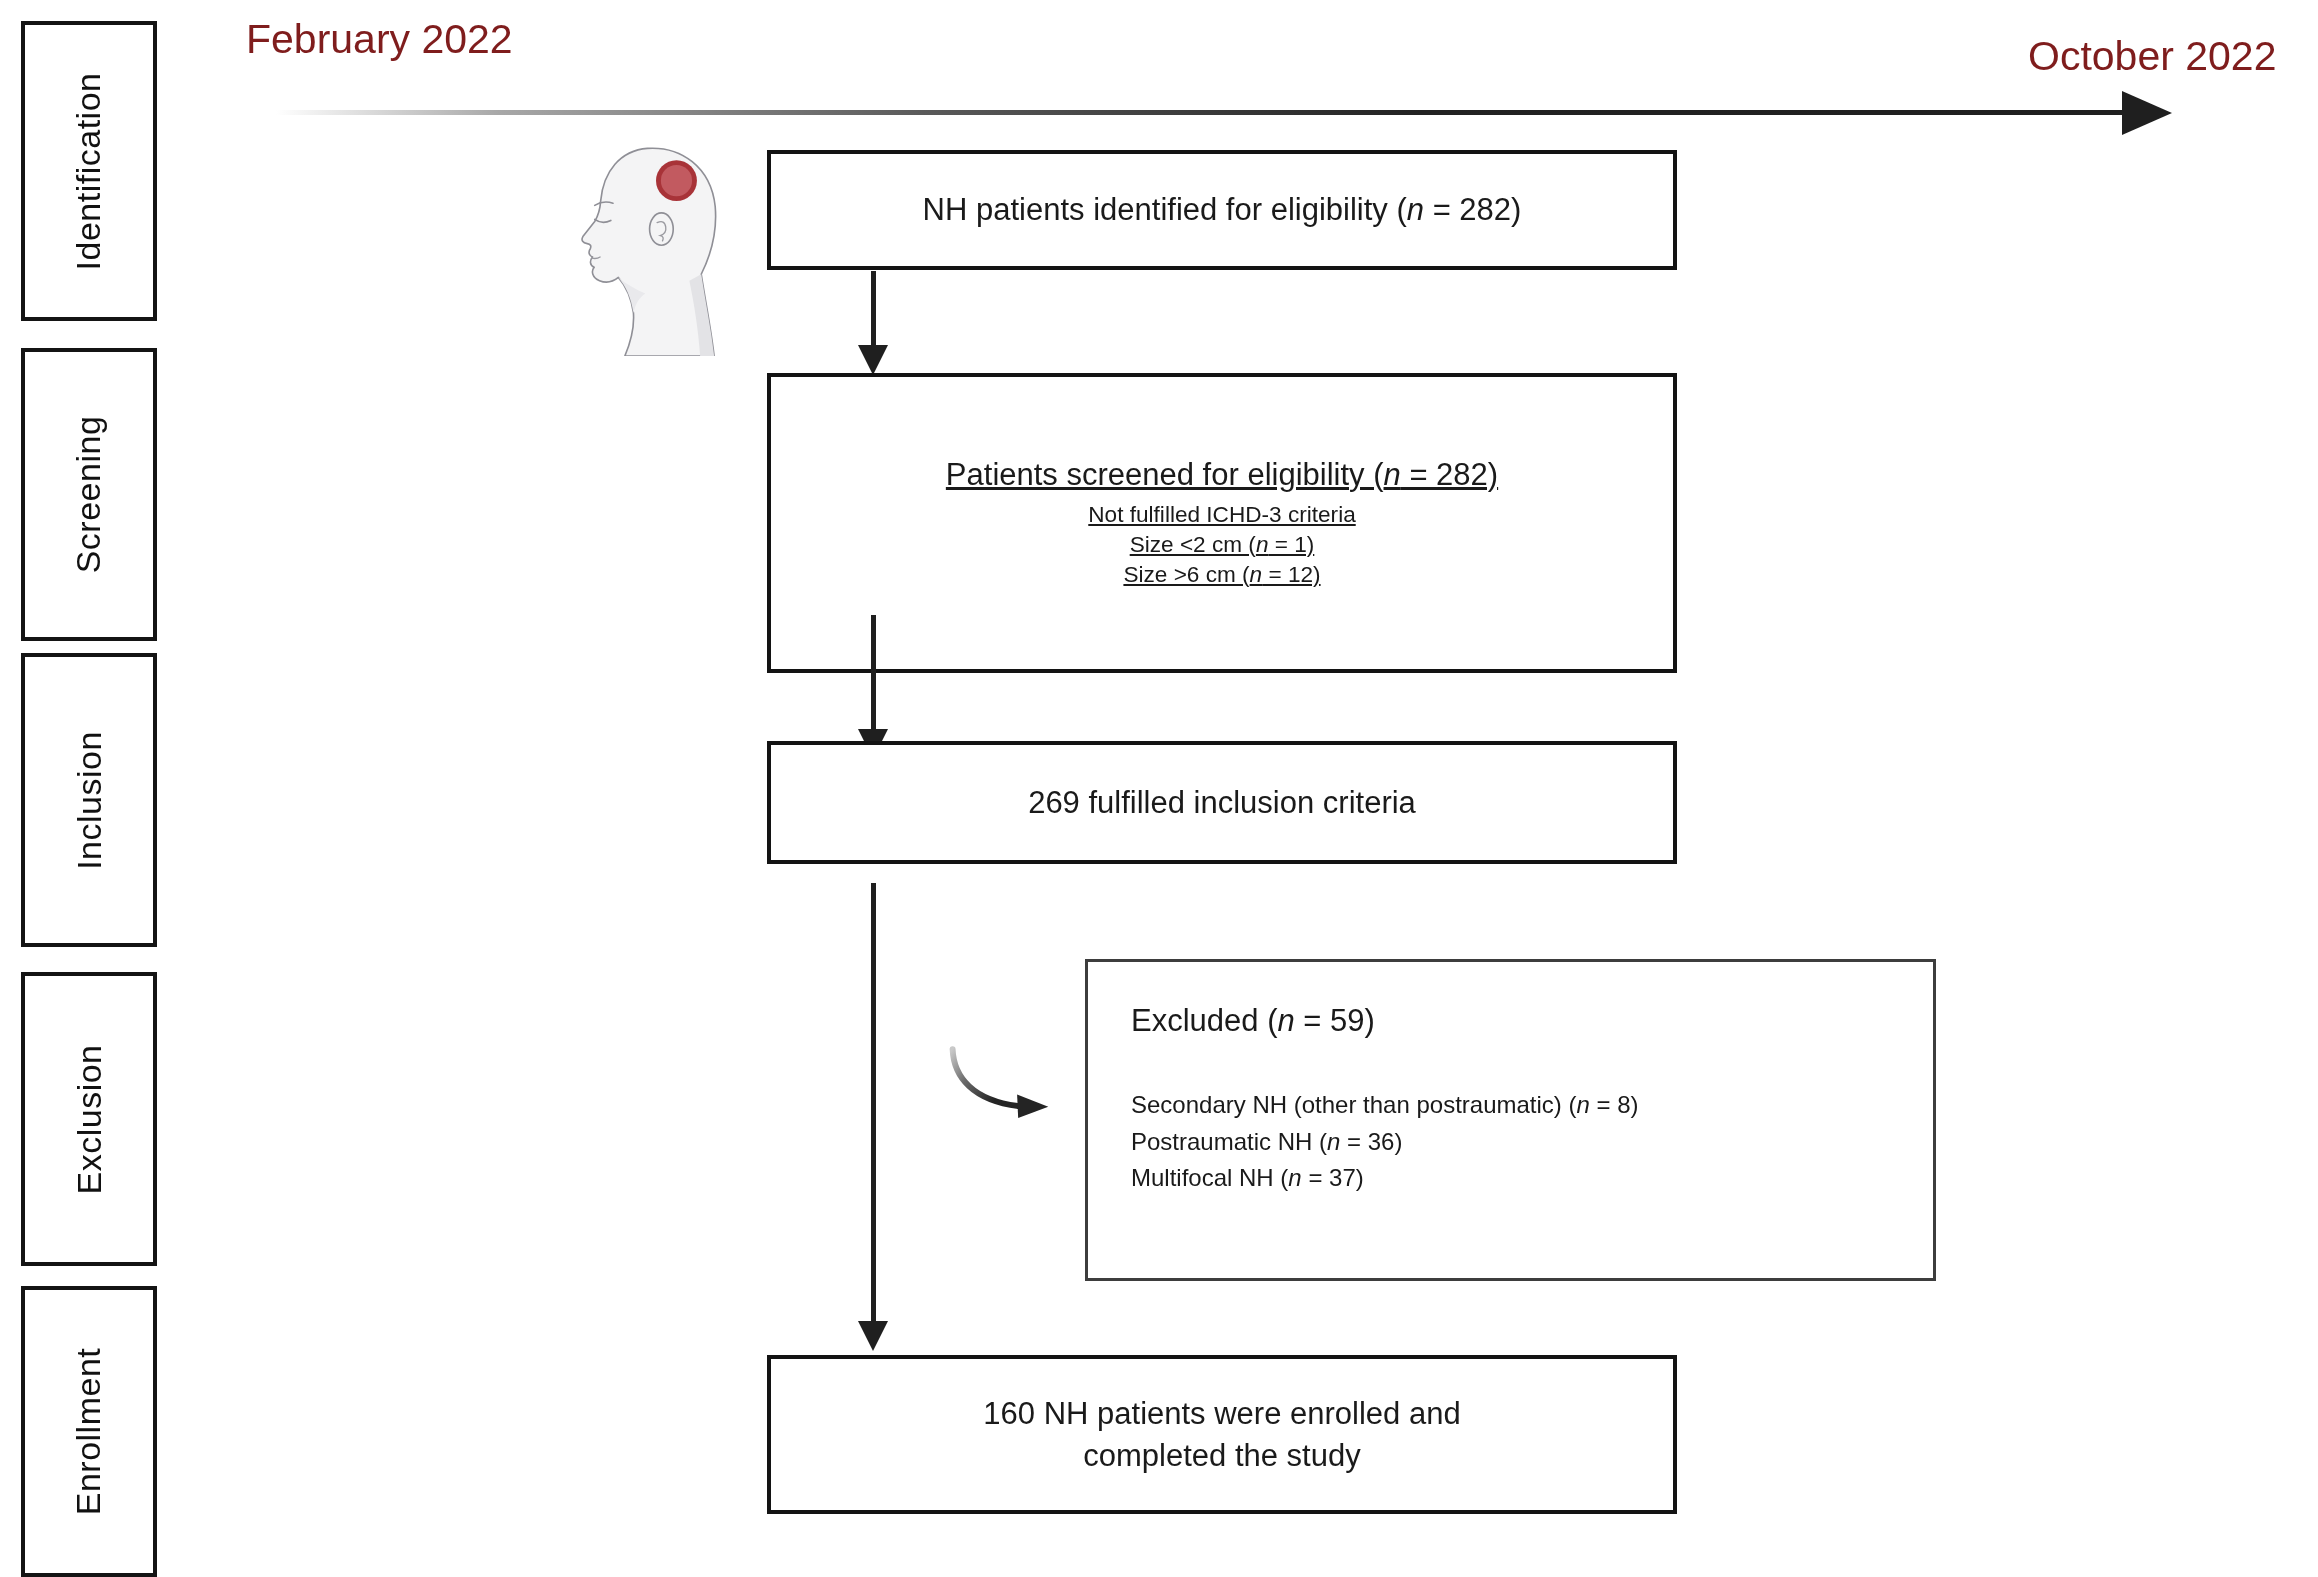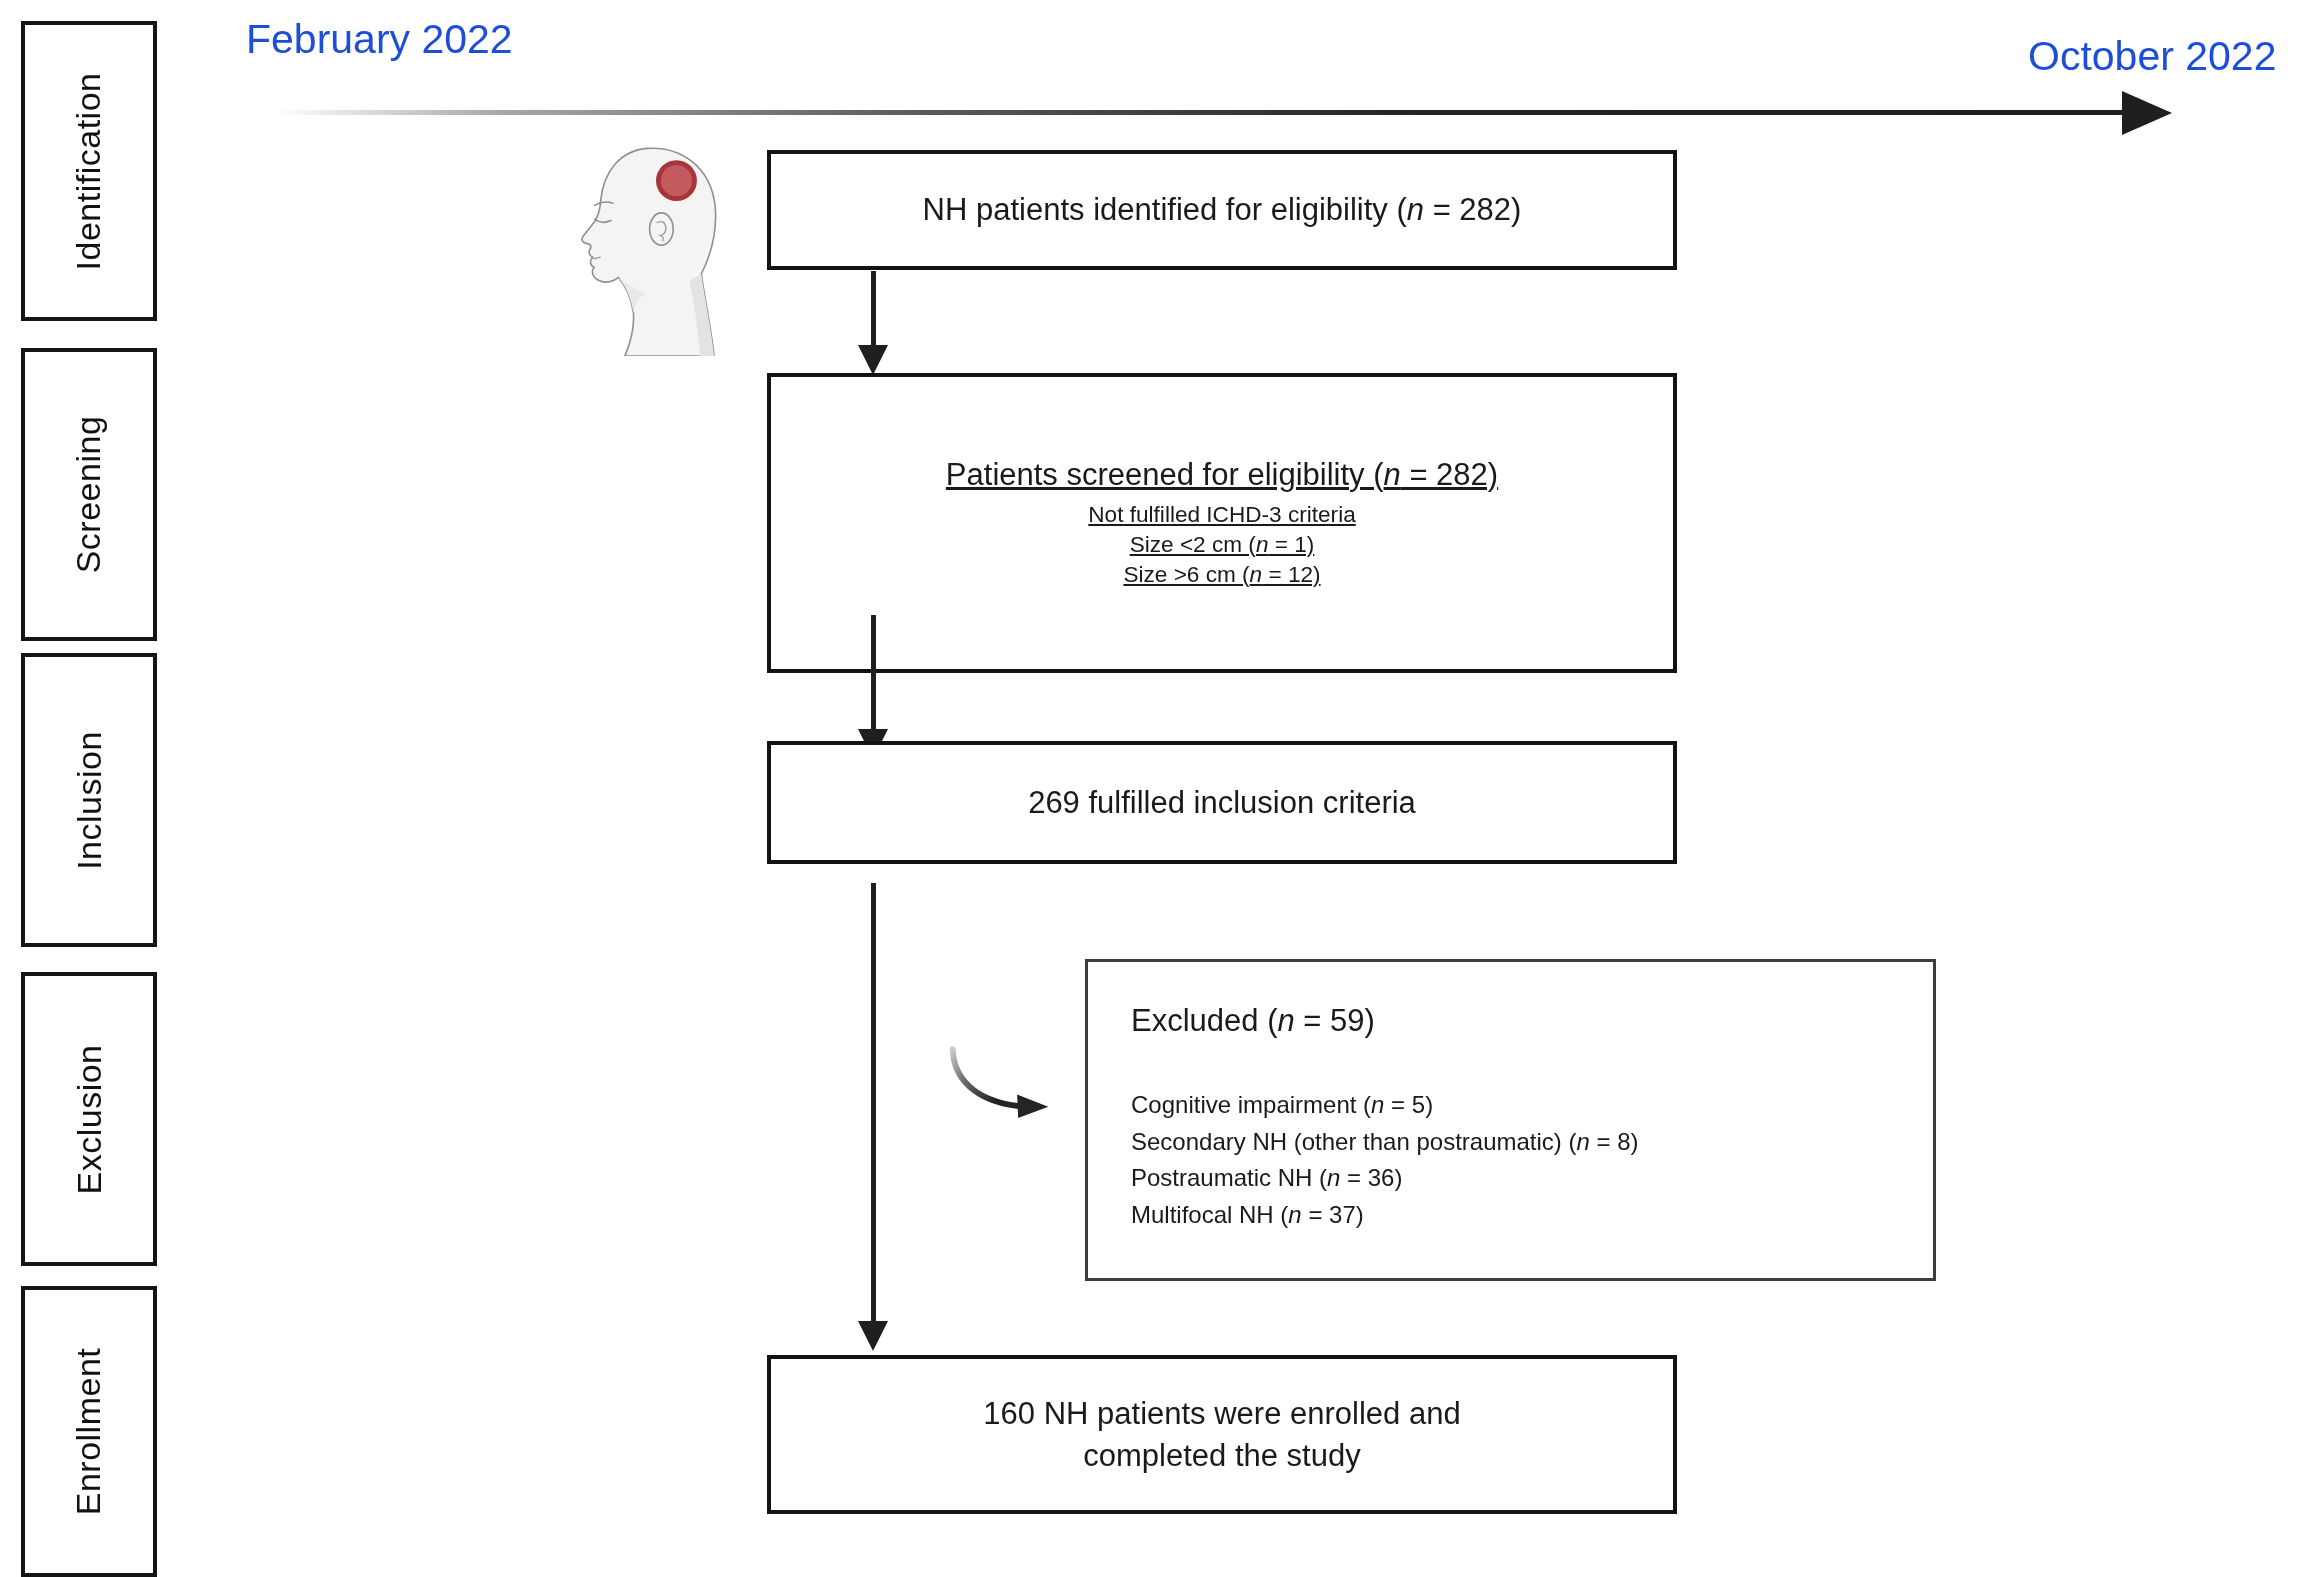--- a/index.html
+++ b/index.html
@@ -23,21 +23,21 @@
     white-space:nowrap;
     font-size:34px;color:#111111;letter-spacing:0.5px;
   }
   #stage-identification{top:21px;height:300px;}
   #stage-screening{top:348px;height:293px;}
   #stage-inclusion{top:653px;height:294px;}
   #stage-exclusion{top:972px;height:294px;}
   #stage-enrollment{top:1286px;height:291px;}
 
   
-  .date{position:absolute;font-size:41px;color:#1d4ed8;white-space:nowrap;}
+  .date{position:absolute;font-size:41px;color:#7f1d1d;white-space:nowrap;}
   #date-start{left:246px;top:16px;}
   #date-end{left:2028px;top:33px;}
   .timeline-line{
     position:absolute;left:276px;top:110px;width:1847px;height:5.4px;
     background:linear-gradient(90deg, rgba(190,190,190,0) 0%, #a8a8a8 12%, #5a5a5a 35%, #222222 62%, #1f1f1f 100%);
   }
   .timeline-head{
     position:absolute;left:2122px;top:91px;width:0;height:0;
     border-top:22px solid transparent;border-bottom:22px solid transparent;
     border-left:50px solid #1f1f1f;
@@ -187,23 +187,20 @@
     <path d="M16,6 C 18,58 54,102 140,112" fill="none" stroke="url(#curveFade)" stroke-width="11" stroke-linecap="round"></path>
     <polygon points="136,90 194,113 138,134" fill="#242424"></polygon>
   </svg>
 
   <div id="box-excluded">
     <div class="box-title">
       <span>Excluded (</span><span class="nvar">n</span><span> = 59)</span>
     </div>
     <div class="excl-lines">
       <div>
-        <span>Cognitive impairment (</span><span class="nvar">n</span><span> = 5)</span>
-      </div>
-      <div>
         <span>Secondary NH (other than postraumatic) (</span><span class="nvar">n</span><span> = 8)</span>
       </div>
       <div>
         <span>Postraumatic NH (</span><span class="nvar">n</span><span> = 36)</span>
       </div>
       <div>
         <span>Multifocal NH (</span><span class="nvar">n</span><span> = 37)</span>
       </div>
     </div>
   </div>

